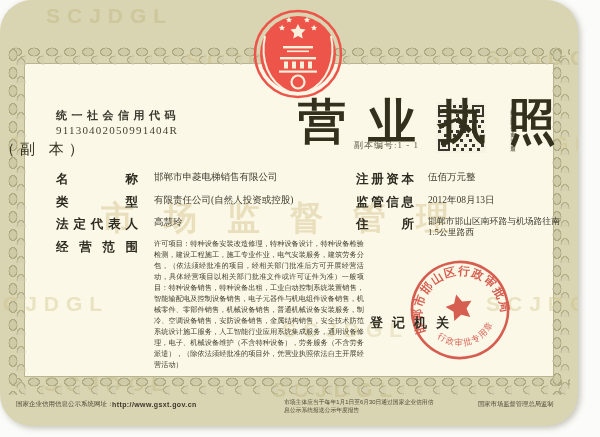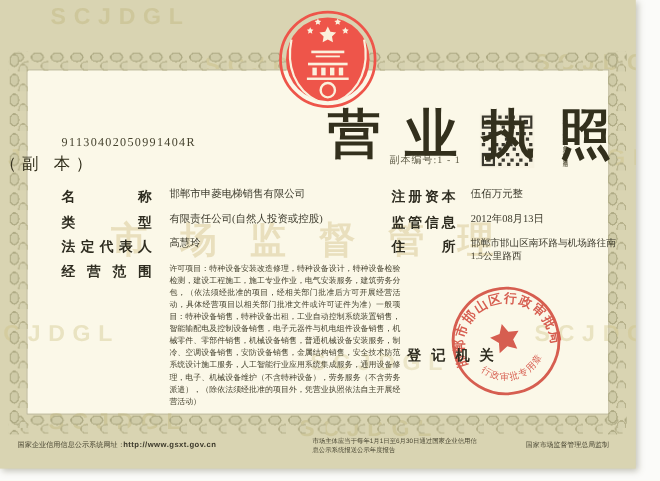--- a/index.html
+++ b/index.html
@@ -7,20 +7,21 @@
   body {
     position:relative; width:600px; height:437px;
     background:#fbfbf9; overflow:hidden;
     font-family:"Liberation Serif", serif;
     color:#3b382a;
   }
   .doc {
     position:absolute; left:0; top:0; width:578px; height:426px;
     background:#d9d4b2; overflow:hidden;
     box-shadow:2px 2px 6px rgba(90,85,60,.35);
+    border-radius:32px;
   }
   
   .wm {
     position:absolute; font-family:"Liberation Sans", sans-serif;
     font-weight:bold; font-size:21px; letter-spacing:7px;
     color:rgba(186,176,112,.35); white-space:nowrap; pointer-events:none;
   }
   .wm1{left:46px; top:4px;}  .wm2{left:186px; top:48px; color:rgba(200,188,125,.40);}
   .wm3{left:486px; top:46px;} .wm4{left:-36px; top:132px; color:rgba(205,192,130,.40);}
   .wm5{left:468px; top:132px; color:rgba(205,192,130,.40);}
@@ -169,20 +170,21 @@
     <rect x="47" y="57.5" width="4" height="7" fill="#fbf0dc"></rect>
     <rect x="55" y="57.5" width="4" height="7" fill="#fbf0dc"></rect>
     <rect x="26" y="66.5" width="38" height="2.2" fill="#fbf0dc"></rect>
     <circle cx="45" cy="78" r="6.5" fill="none" stroke="#fbf0dc" stroke-width="2.2"></circle>
     <path d="M12,32 C7,56 15,78 36,88" fill="none" stroke="#fbf0dc" stroke-width="2"></path>
     <path d="M78,32 C83,56 75,78 54,88" fill="none" stroke="#fbf0dc" stroke-width="2"></path>
   </svg>
 
   <div class="title">营业执照</div>
   <div class="subtitle">（副 本）</div>
+  <div class="credit-label">统一社会信用代码</div>
   <div class="credit-code">91130402050991404R</div>
   <div class="copy-no">副本编号:1 - 1</div>
 
   <svg class="qr" viewBox="0 0 50 50">
     <rect x="0" y="0" width="50" height="50" fill="#f7f3e2"></rect>
     <g fill="#3a382e">
       <rect x="2" y="2" width="12" height="12"></rect>
         <rect x="36" y="2" width="12" height="12"></rect>
         <rect x="2" y="36" width="12" height="12"></rect>
       <rect x="4" y="4" width="8" height="8" fill="#f7f3e2"></rect>

